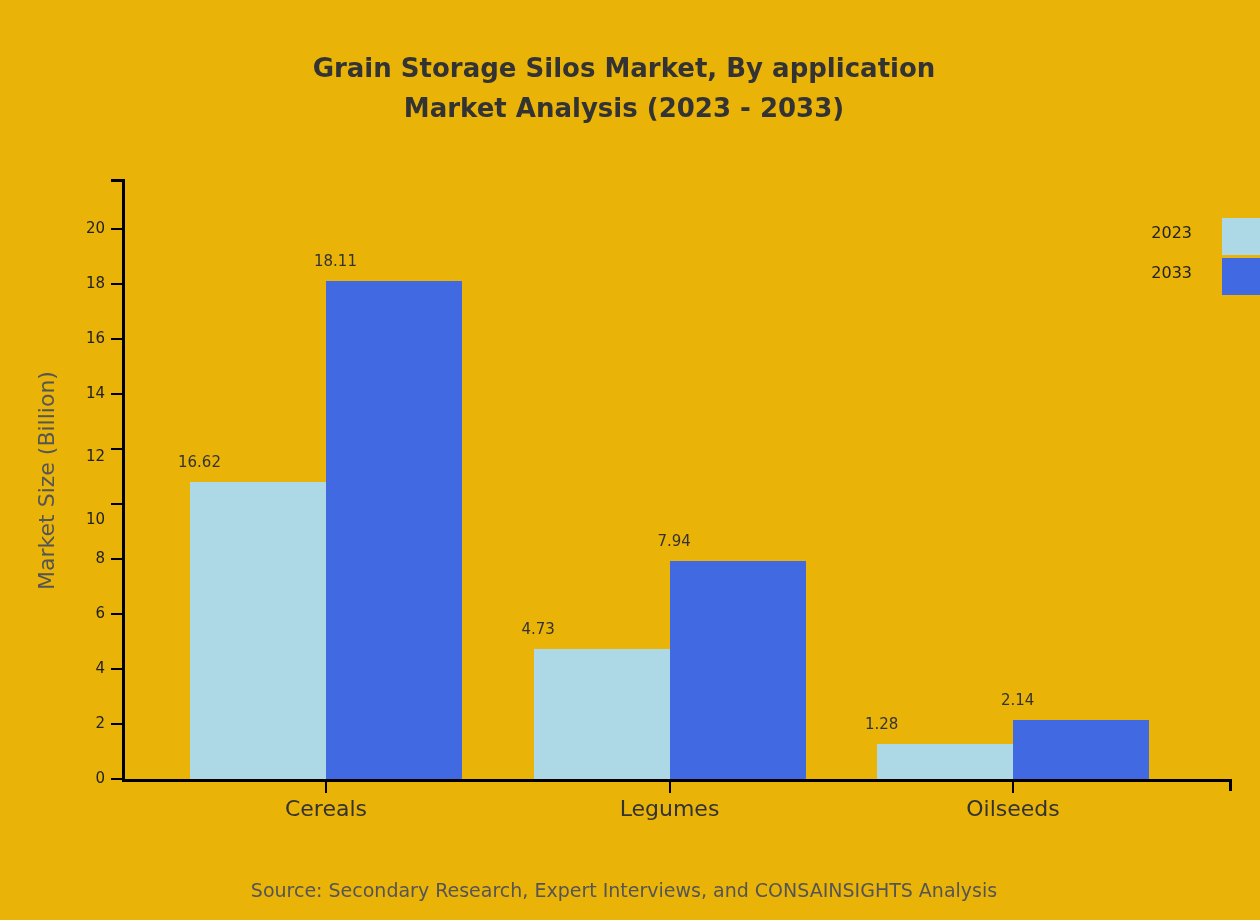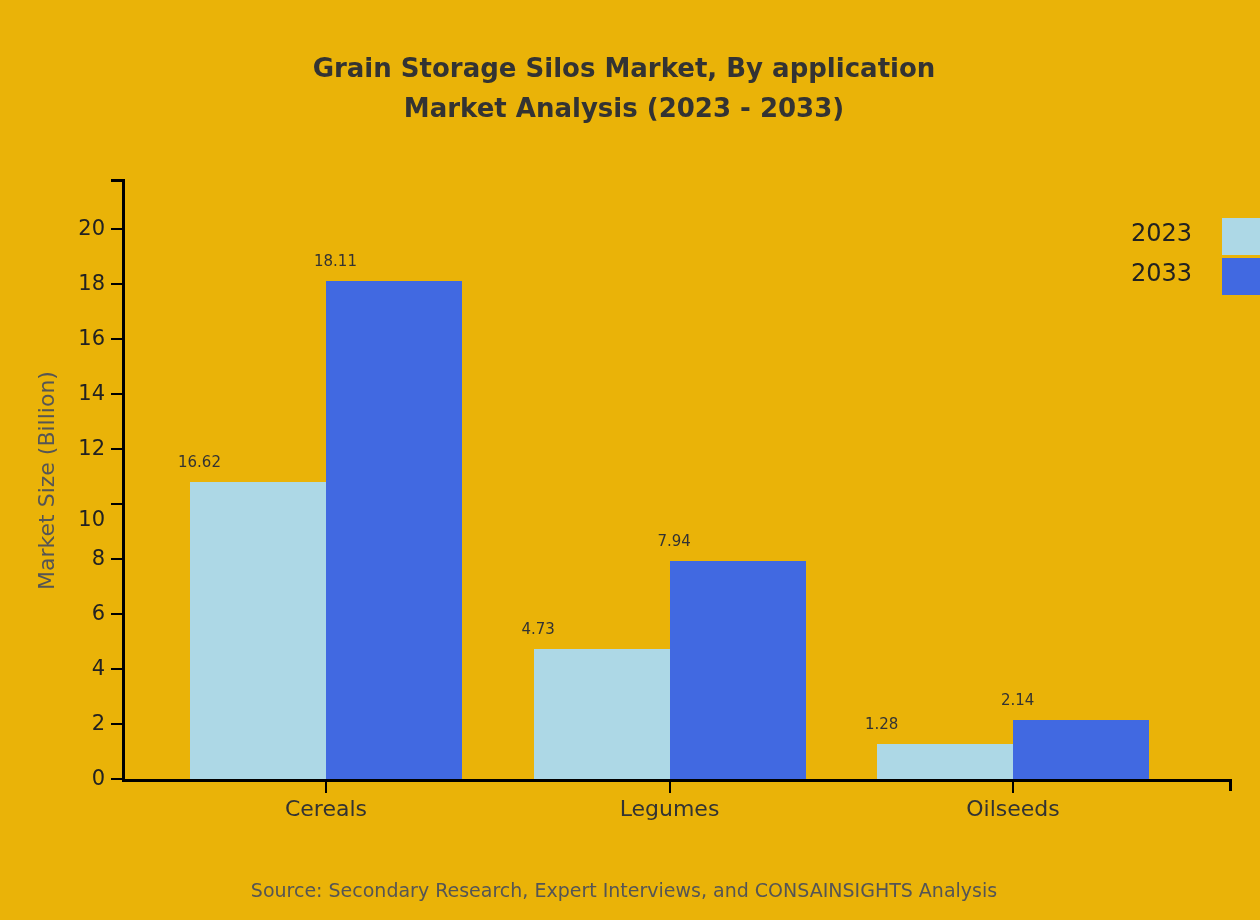--- a/index.html
+++ b/index.html
@@ -94,21 +94,21 @@
     width: 11px;
     height: 2px;
     background: #000000;
   }
   .ytick-label {
     position: absolute;
     right: 1127px;           
     width: 70px;
     text-align: right;
     color: #222222;
-    font-size: 21px;
+    font-size: 15px;
     line-height: 19px;
   }
 
   
   .xtick {
     position: absolute;
     top: 603px;
     width: 2px;
     height: 11px;
     background: #000000;
@@ -168,21 +168,21 @@
     position: absolute;
     left: 0;
     width: 160px;
     height: 40px;
   }
   .legend-label {
     position: absolute;
     right: 68px;
     top: 8px;
     color: #222222;
-    font-size: 24px;
+    font-size: 16px;
     line-height: 20px;
     white-space: nowrap;
   }
   .legend-swatch {
     position: absolute;
     left: 122px;             
     top: 3px;
     width: 60px;
     height: 37px;
   }
@@ -225,21 +225,21 @@
         <div class="ytick-label" style="top: 535px;">2</div>
         <div class="ytick" style="top: 489px;"></div>
         <div class="ytick-label" style="top: 480px;">4</div>
         <div class="ytick" style="top: 434px;"></div>
         <div class="ytick-label" style="top: 425px;">6</div>
         <div class="ytick" style="top: 379px;"></div>
         <div class="ytick-label" style="top: 370px;">8</div>
         <div class="ytick" style="top: 324px;"></div>
         <div class="ytick-label" style="top: 315px; margin-top: 16px;">10</div>
         <div class="ytick" style="top: 269px;"></div>
-        <div class="ytick-label" style="top: 260px;">12</div>
+        <div class="ytick-label" style="top: 268px;">12</div>
         <div class="ytick" style="top: 214px;"></div>
         <div class="ytick-label" style="top: 205px;">14</div>
         <div class="ytick" style="top: 159px;"></div>
         <div class="ytick-label" style="top: 150px;">16</div>
         <div class="ytick" style="top: 104px;"></div>
         <div class="ytick-label" style="top: 95px;">18</div>
         <div class="ytick" style="top: 49px;"></div>
         <div class="ytick-label" style="top: 40px;">20</div>
       </div>
     <div id="bars" class="bar-wrap">

